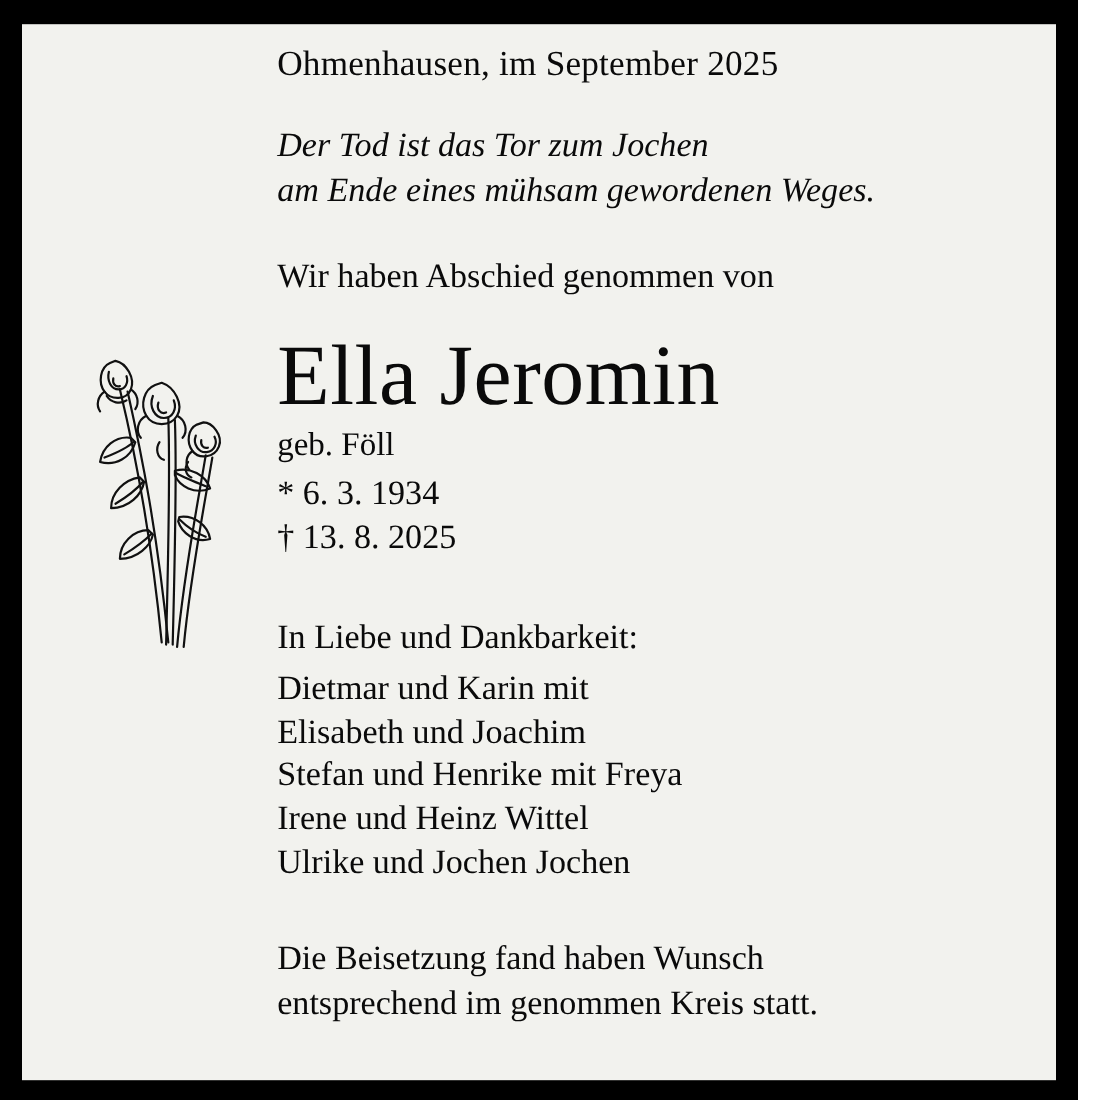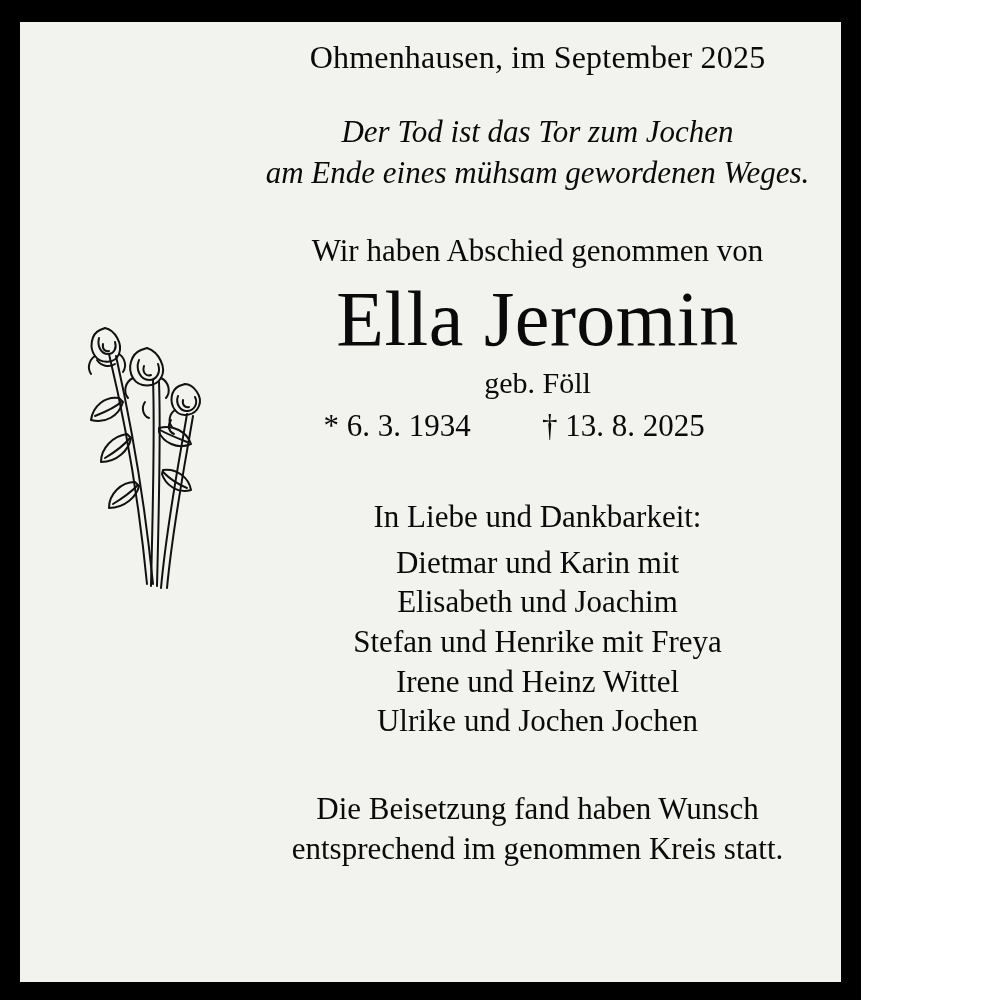--- a/index.html
+++ b/index.html
@@ -8,26 +8,25 @@
     background: #ffffff;
   }
   body {
     width: 1000px;
     height: 1000px;
     font-family: "Liberation Serif", serif;
     color: #0a0a0a;
   }
   .obituary {
     position: relative;
-    width: 861px;
+    width: 980px;
     height: 1000px;
     box-sizing: border-box;
     background: #000000;
     padding: 22px 20px 18px 20px;
-    text-align: center;
   }
   .inner {
     position: relative;
     width: 100%;
     height: 100%;
     background: #f2f2ee;
     box-sizing: border-box;
     overflow: hidden;
   }
   .content {
@@ -47,39 +46,40 @@
     font-size: 31px;
     line-height: 1.32;
     margin-bottom: 38px;
   }
   .verse div {
     white-space: nowrap;
   }
   .farewell {
     font-size: 31px;
     line-height: 1.2;
-    margin-bottom: 8px;
+    margin-bottom: 30px;
   }
   .name {
     font-size: 78px;
     line-height: 1.08;
     letter-spacing: 0.5px;
     margin: 0 0 1px 0;
     white-space: nowrap;
   }
   .maiden {
     font-size: 30px;
     line-height: 1.3;
     margin-bottom: 4px;
   }
   .dates {
     font-size: 31px;
     line-height: 1.3;
     display: flex;
     margin-bottom: 52px;
+    flex-direction: column;
   }
   .dates .born { width: 290px; }
   .dates .died { }
   .gratitude {
     font-size: 31px;
     line-height: 1.25;
     margin-bottom: 6px;
   }
   .survivors {
     font-weight: normal;

